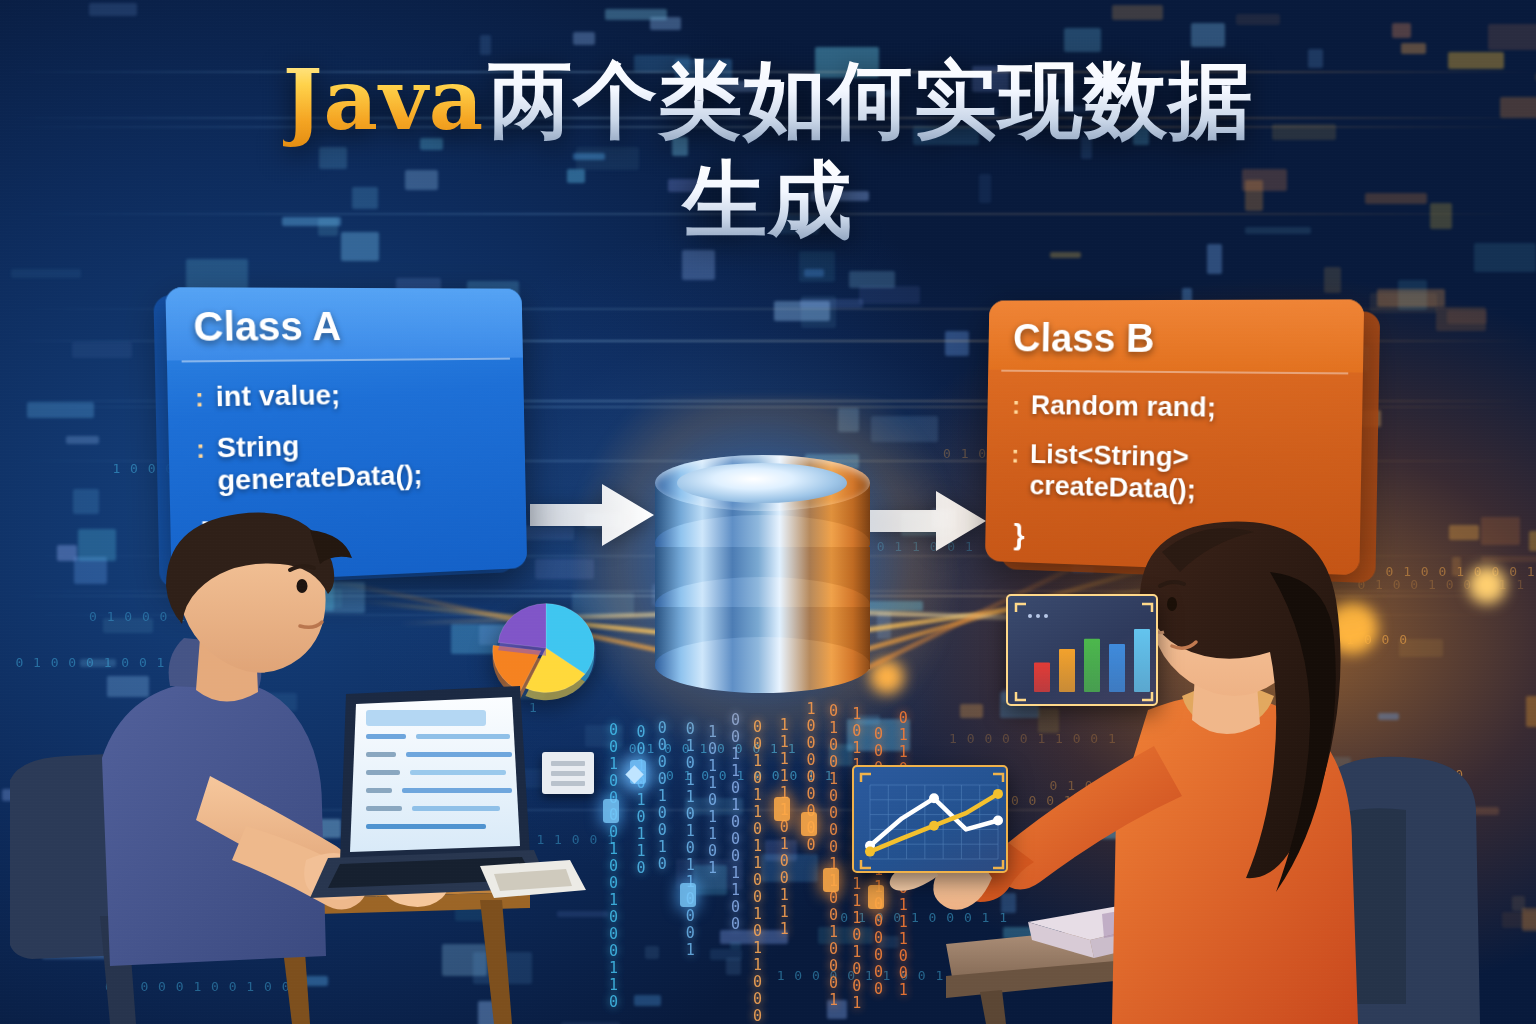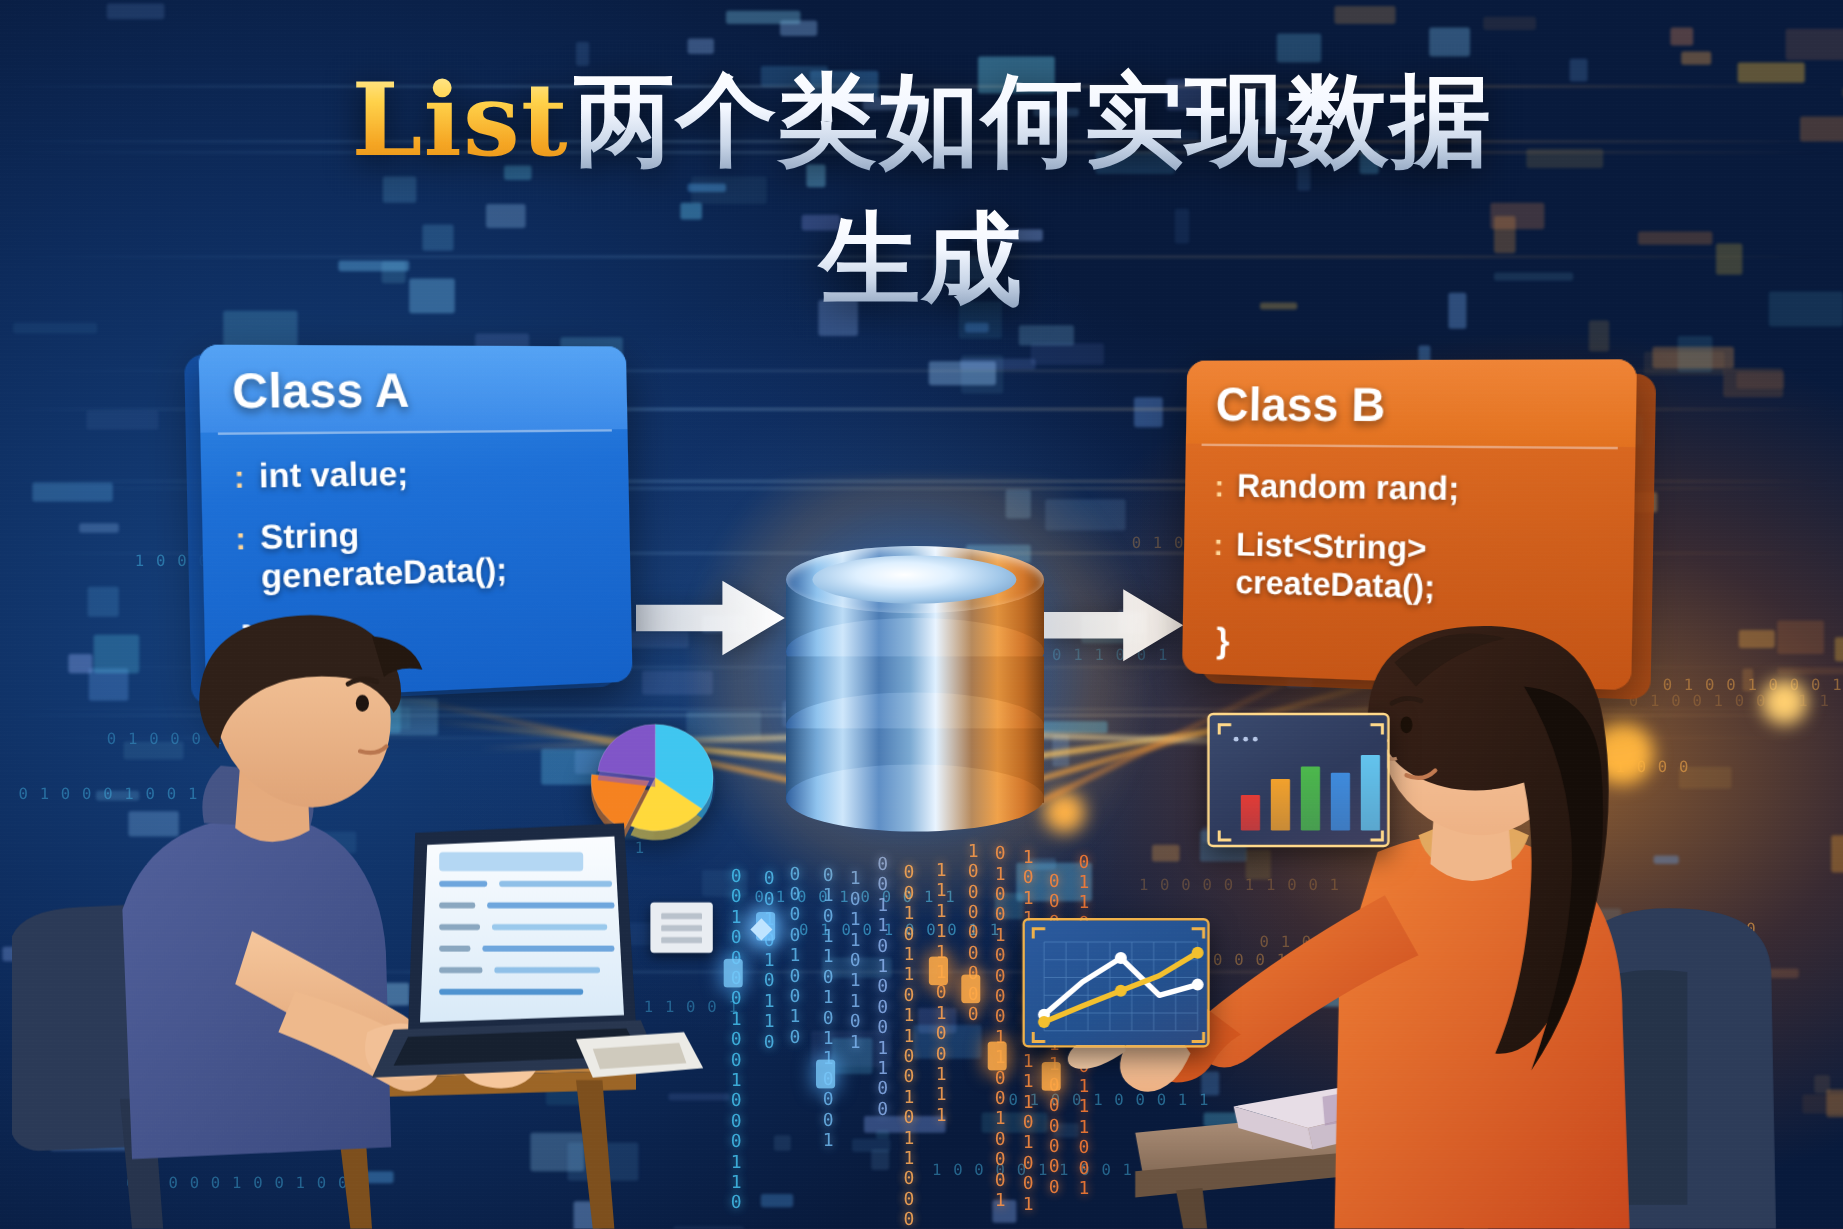--- a/index.html
+++ b/index.html
@@ -21,21 +21,21 @@
               background:linear-gradient(90deg,rgba(90,170,255,0) 0%,rgba(150,210,255,.55) 35%,rgba(255,190,110,.5) 75%,rgba(255,160,60,0) 100%);
               filter:blur(1.2px); }
   .bincol { position:absolute; font-family:"DejaVu Sans Mono", monospace; font-size:13px;
             line-height:15px; letter-spacing:1px; white-space:pre; opacity:.6; filter:blur(.3px); }
 
   
   #title-wrap { position:absolute; left:0; right:0; top:58px; text-align:center; z-index:40;
                 filter:drop-shadow(0 6px 14px rgba(0,0,0,.65)); }
   .title-line { font-weight:bold; letter-spacing:1px; line-height:1.0; }
   #title-line1 { font-size:84px; }
-  #title-line2 { font-size:84px; margin-top:32px; }
+  #title-line2 { font-size:84px; margin-top:16px; }
   .gold { background:linear-gradient(180deg,#fff3b0 0%,#ffd24a 35%,#f5a623 70%,#e28b10 100%);
           -webkit-background-clip:text; background-clip:text; color:transparent;
           font-family:"DejaVu Serif", serif; font-style:normal; padding-right:4px; }
   .silver { background:linear-gradient(180deg,#ffffff 0%,#f3f7ff 40%,#c9d6e8 72%,#8fa3bf 100%);
             -webkit-background-clip:text; background-clip:text; color:transparent; }
 
   
   .card { position:absolute; border-radius:16px; z-index:30;
           box-shadow:0 16px 40px rgba(0,0,0,.45); overflow:hidden; }
   .card .hdr { padding:16px 26px 10px 26px; font-size:40px; font-weight:bold; color:#fff;
@@ -579,21 +579,21 @@
       <div class="ray" style="left: 660px; top: 648px; width: 340px; transform: rotate(192deg); background: linear-gradient(90deg, rgba(255, 170, 60, 0.7) 0%, rgba(255, 180, 80, 0) 100%);"></div>
       <div class="ray" style="left: 660px; top: 612px; width: 260px; transform: rotate(178deg); background: linear-gradient(90deg, rgba(255, 225, 150, 0.6) 0%, rgba(255, 180, 80, 0) 100%);"></div>
       <div class="ray" style="left: 862px; top: 628px; width: 320px; transform: rotate(-8deg); background: linear-gradient(90deg, rgba(255, 195, 85, 0.85) 0%, rgba(255, 180, 80, 0) 100%);"></div>
       <div class="ray" style="left: 862px; top: 648px; width: 360px; transform: rotate(-16deg); background: linear-gradient(90deg, rgba(255, 165, 55, 0.7) 0%, rgba(255, 180, 80, 0) 100%);"></div>
       <div class="ray" style="left: 862px; top: 610px; width: 280px; transform: rotate(2deg); background: linear-gradient(90deg, rgba(255, 230, 160, 0.62) 0%, rgba(255, 180, 80, 0) 100%);"></div>
       <div class="ray" style="left: 862px; top: 668px; width: 300px; transform: rotate(-26deg); background: linear-gradient(90deg, rgba(255, 150, 50, 0.55) 0%, rgba(255, 180, 80, 0) 100%);"></div>
     </div>
 
   <div id="title-wrap">
     <div class="title-line" id="title-line1">
-      <span class="gold">List</span><span class="silver">两个类如何实现数据</span>
+      <span class="gold">Java</span><span class="silver">两个类如何实现数据</span>
     </div>
     <div class="title-line silver" id="title-line2">生成</div>
   </div>
 
   <div id="card-a-shadow"></div>
   <div class="card" id="card-a">
     <div class="hdr">Class A</div>
     <div class="rule"></div>
     <div class="body">
       <div class="row">

